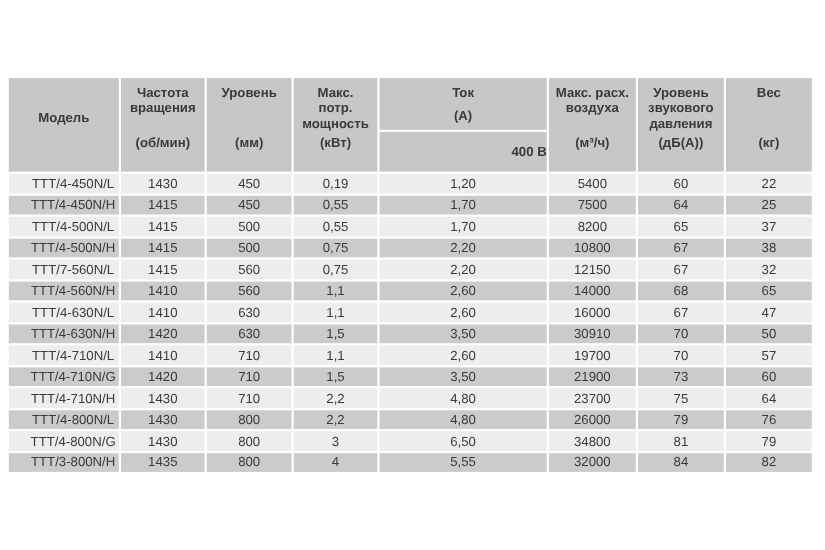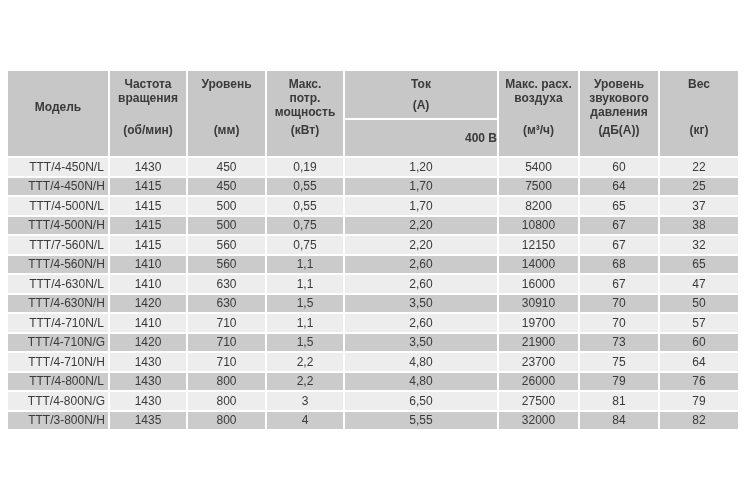--- a/index.html
+++ b/index.html
@@ -260,21 +260,21 @@
         <td>26000</td>
         <td>79</td>
         <td>76</td>
       </tr>
       <tr>
         <td class="model">TTT/4-800N/G</td>
         <td>1430</td>
         <td>800</td>
         <td>3</td>
         <td>6,50</td>
-        <td>27500</td>
+        <td>34800</td>
         <td>81</td>
         <td>79</td>
       </tr>
       <tr>
         <td class="model">TTT/3-800N/H</td>
         <td>1435</td>
         <td>800</td>
         <td>4</td>
         <td>5,55</td>
         <td>32000</td>

